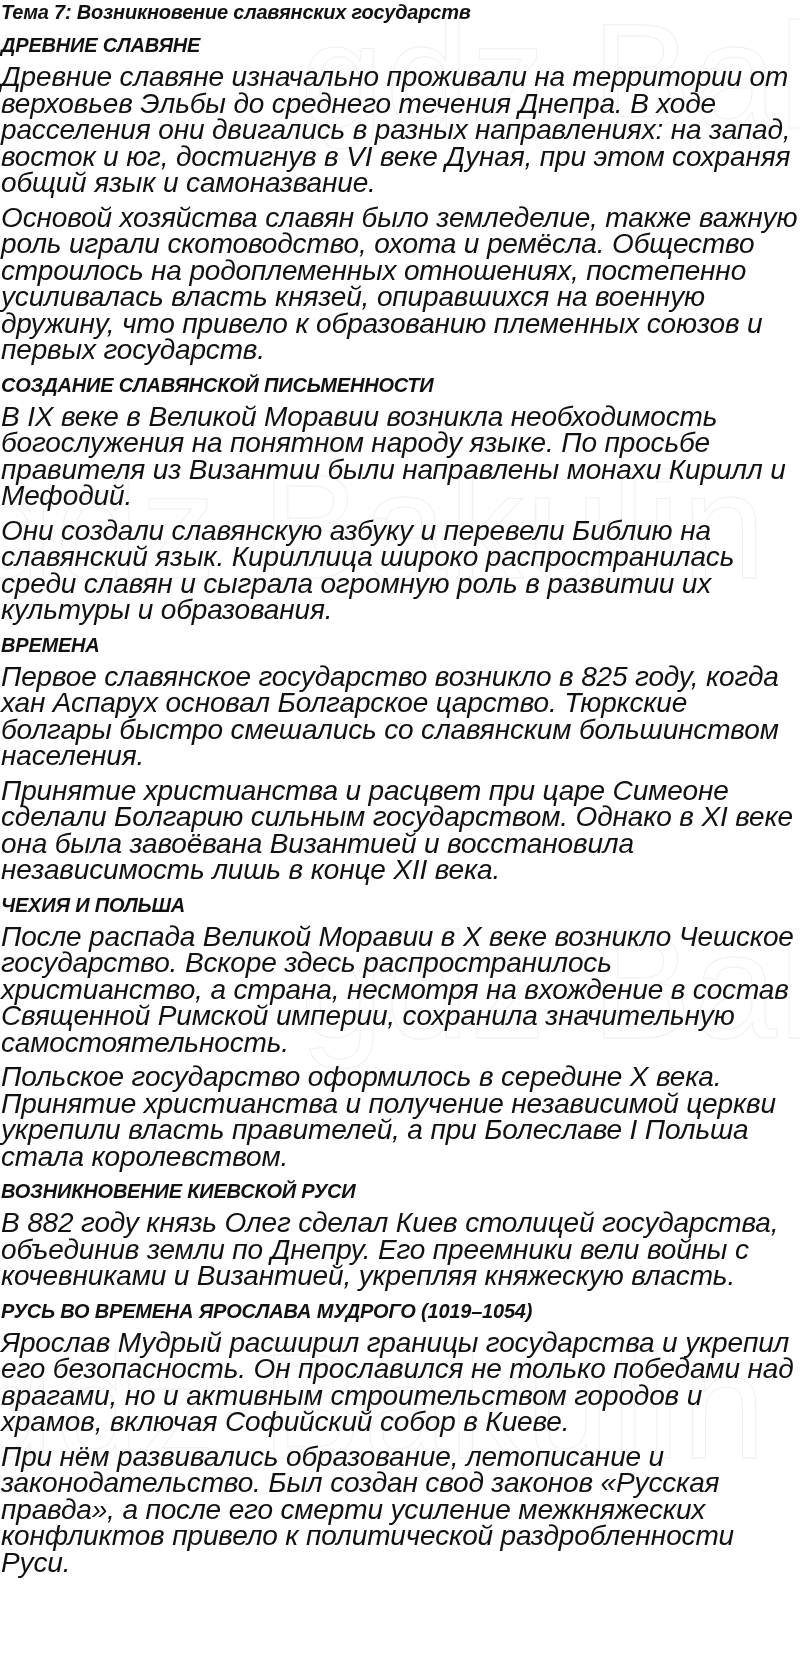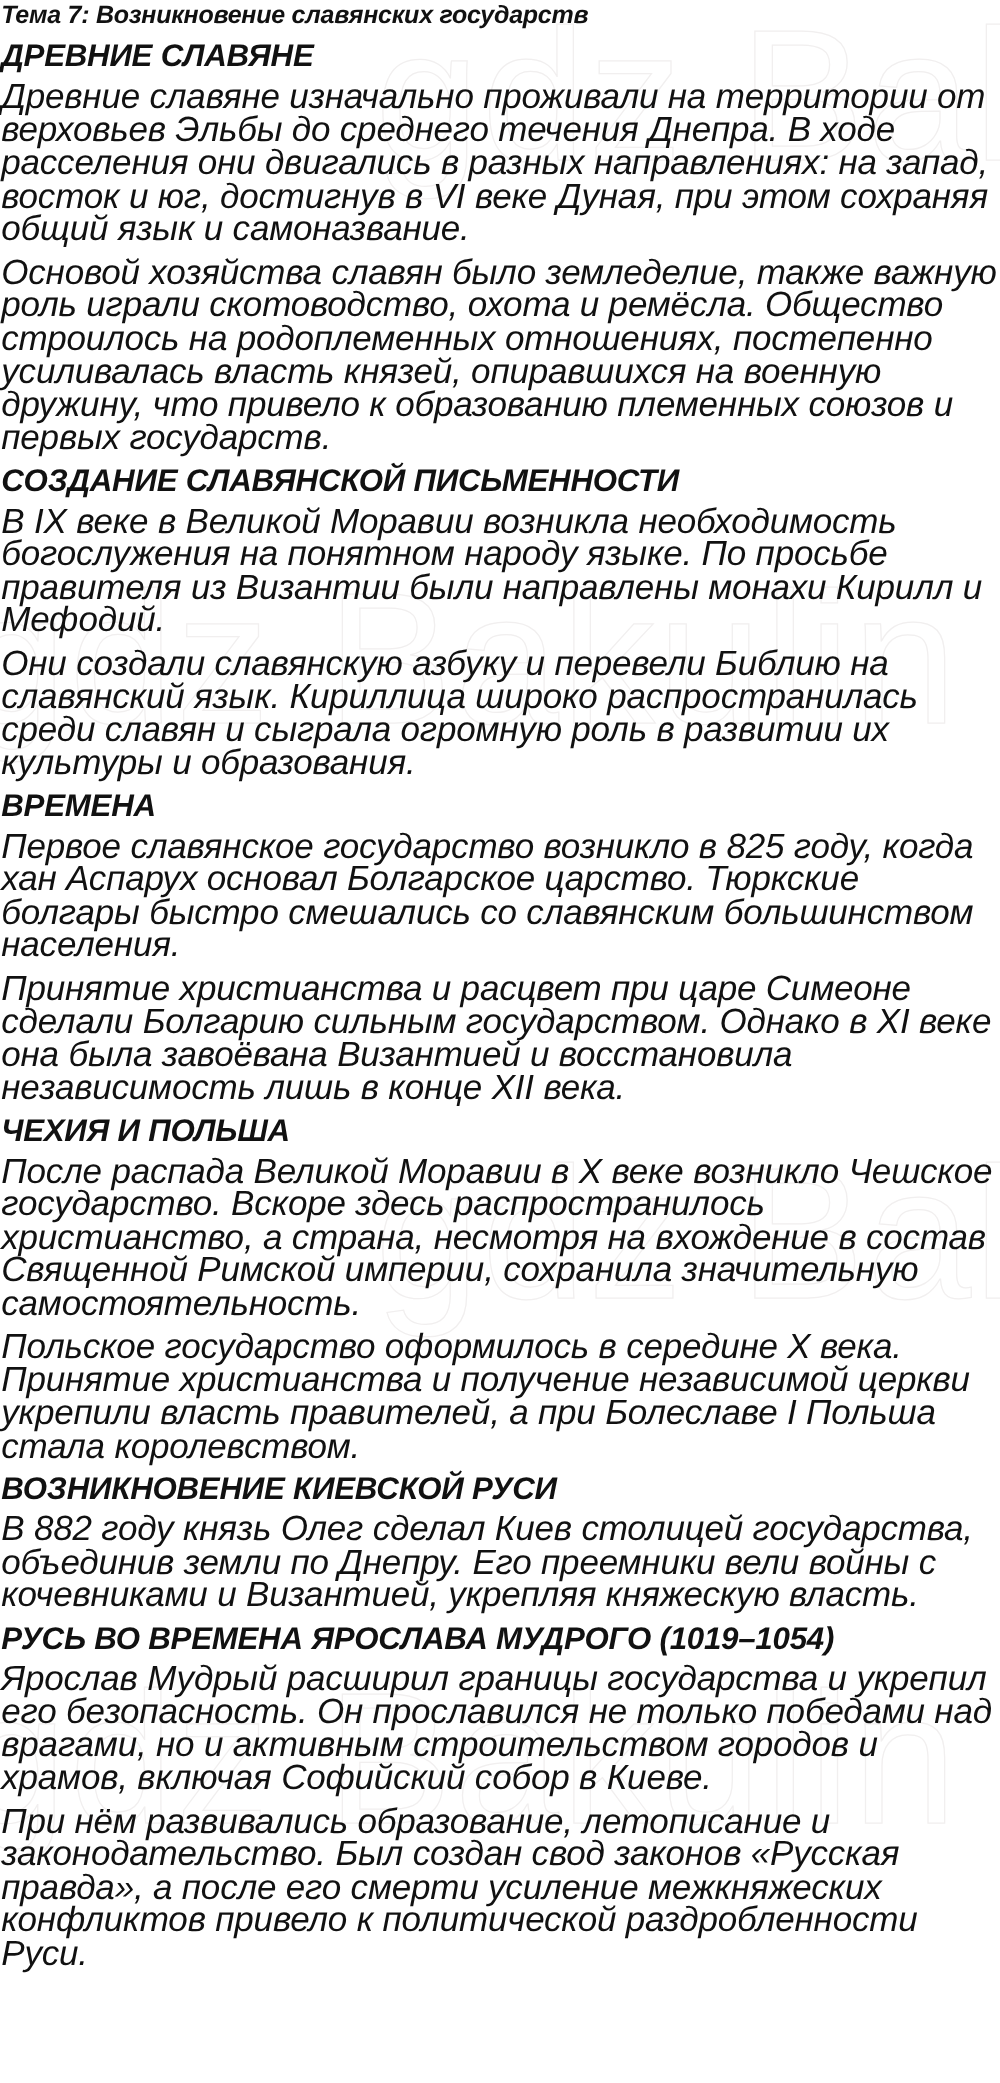--- a/index.html
+++ b/index.html
@@ -39,21 +39,21 @@
     }
     .doc-title {
       font-size: 20px;
       font-weight: 700;
       line-height: 24px;
       margin: 0;
       padding-top: 0px;
       letter-spacing: -0.2px;
     }
     .section-heading {
-      font-size: 25px;
+      font-size: 20px;
       font-weight: 700;
       line-height: 26px;
       margin: 8px 0 6px 0;
       letter-spacing: -0.2px;
     }
     .para {
       font-size: 28px;
       line-height: 26.5px;
       margin: 0 0 8px 0;
       letter-spacing: -0.15px;

